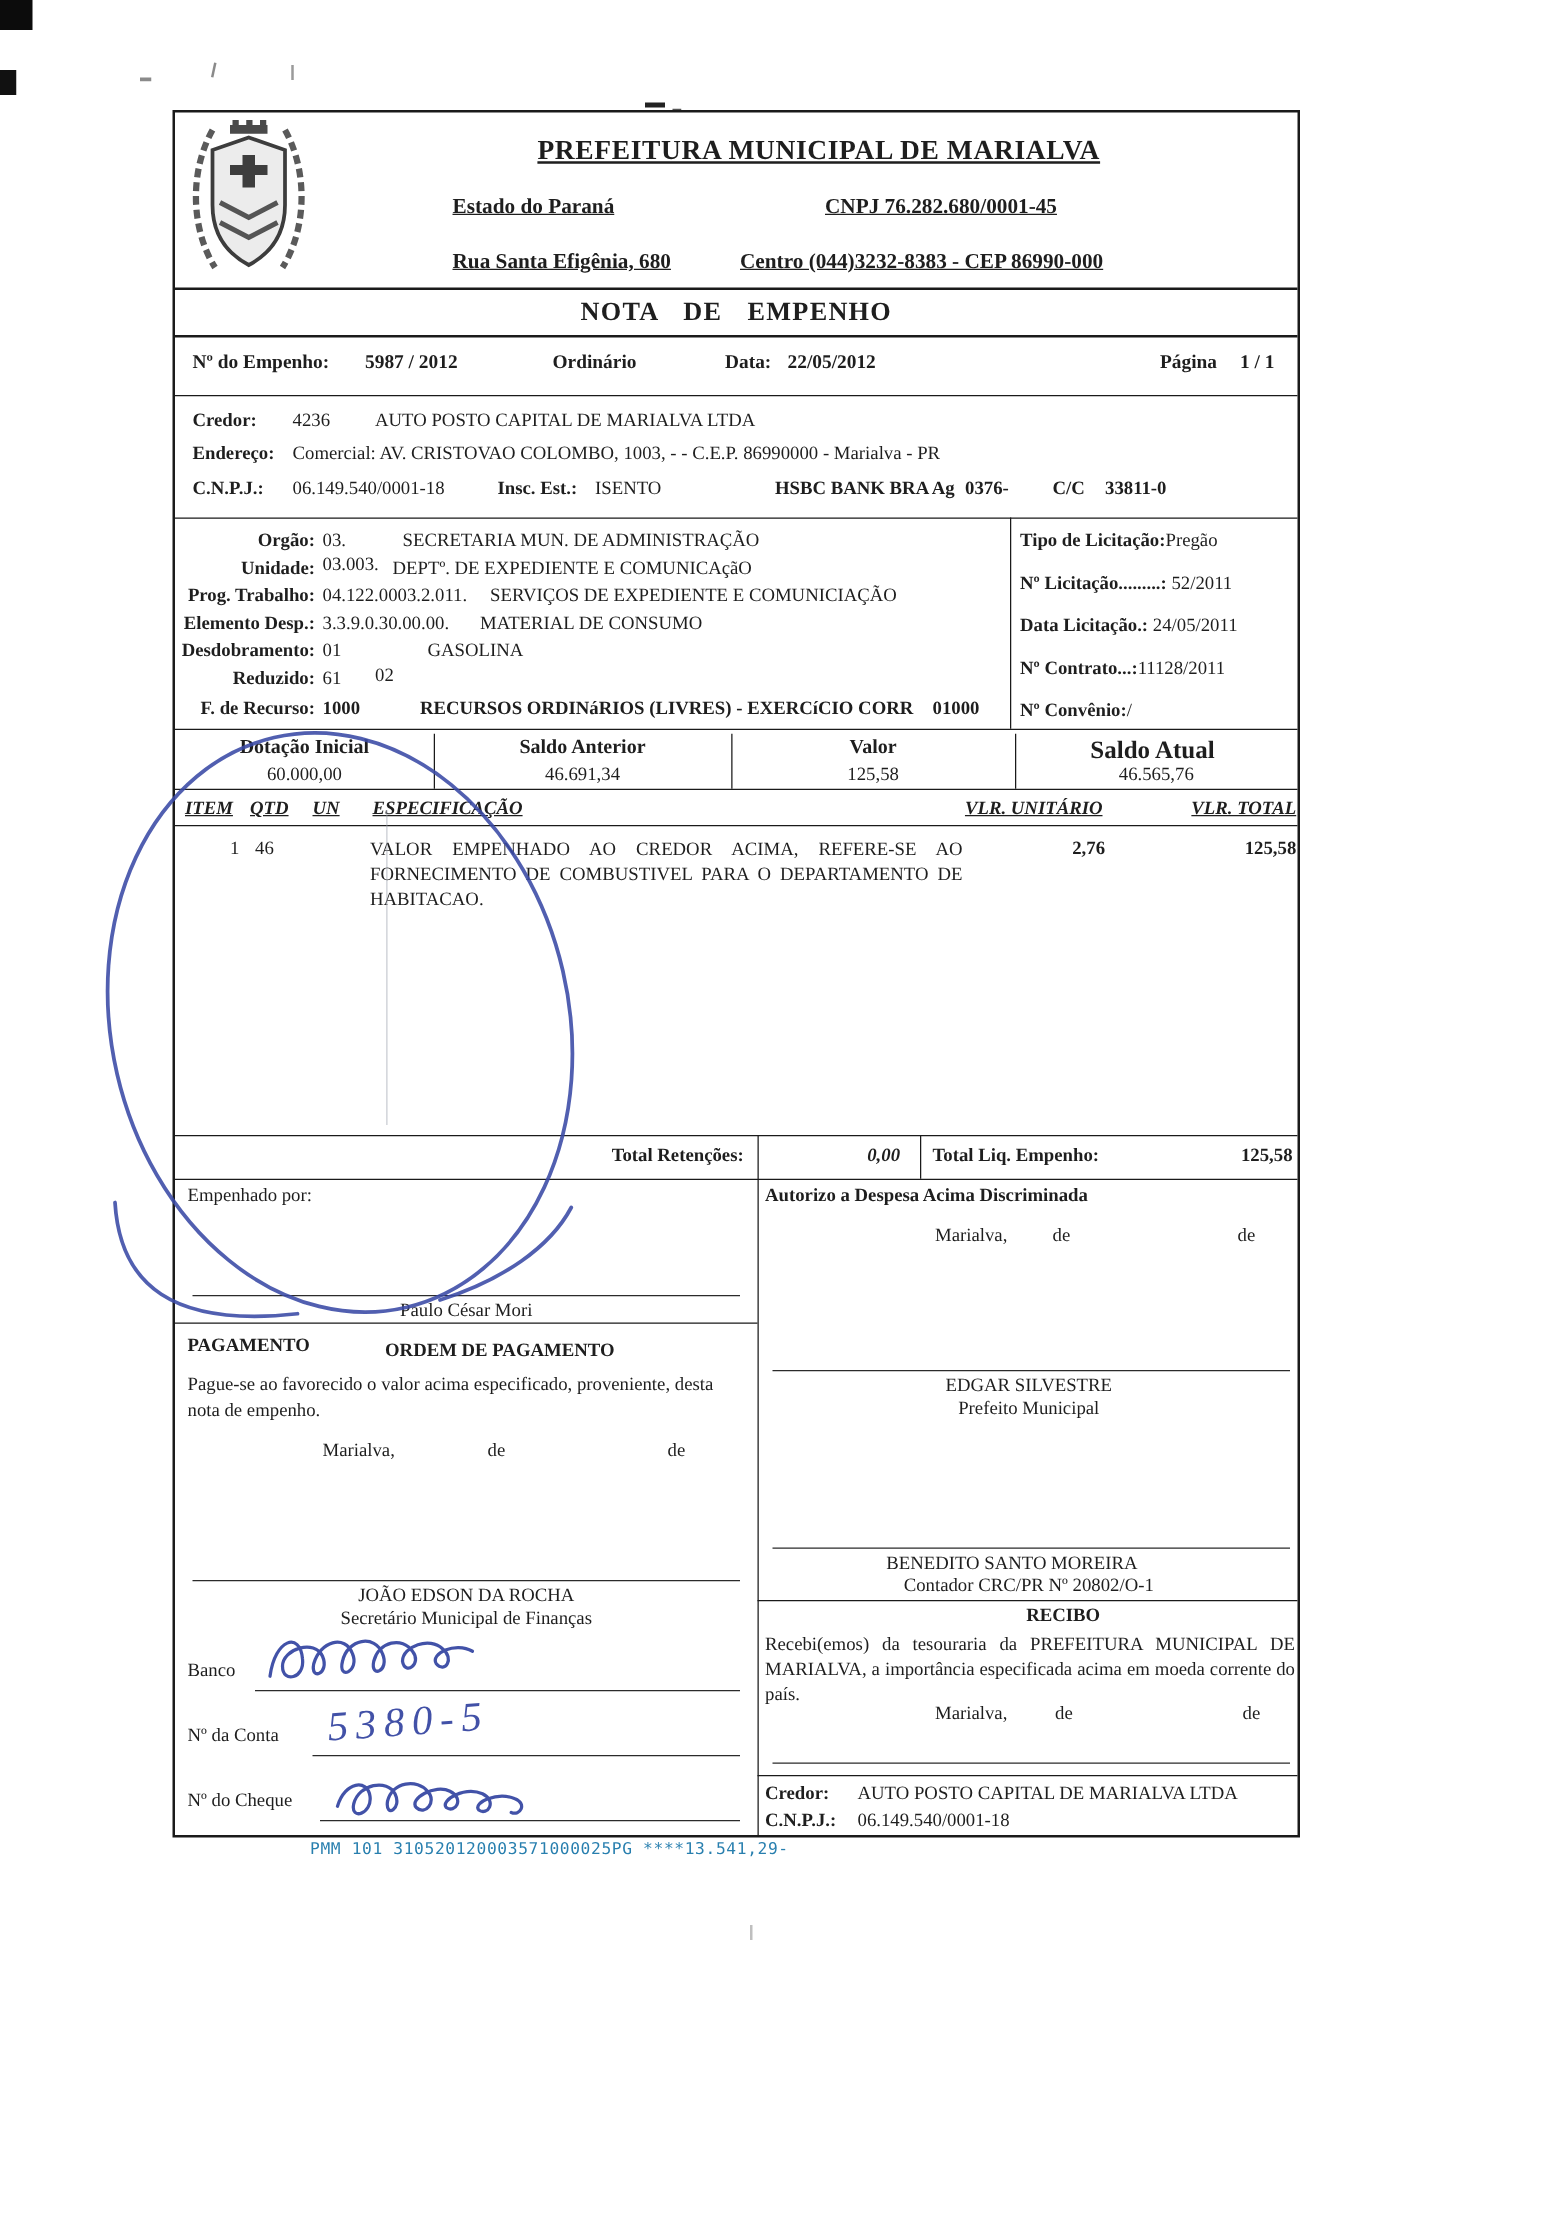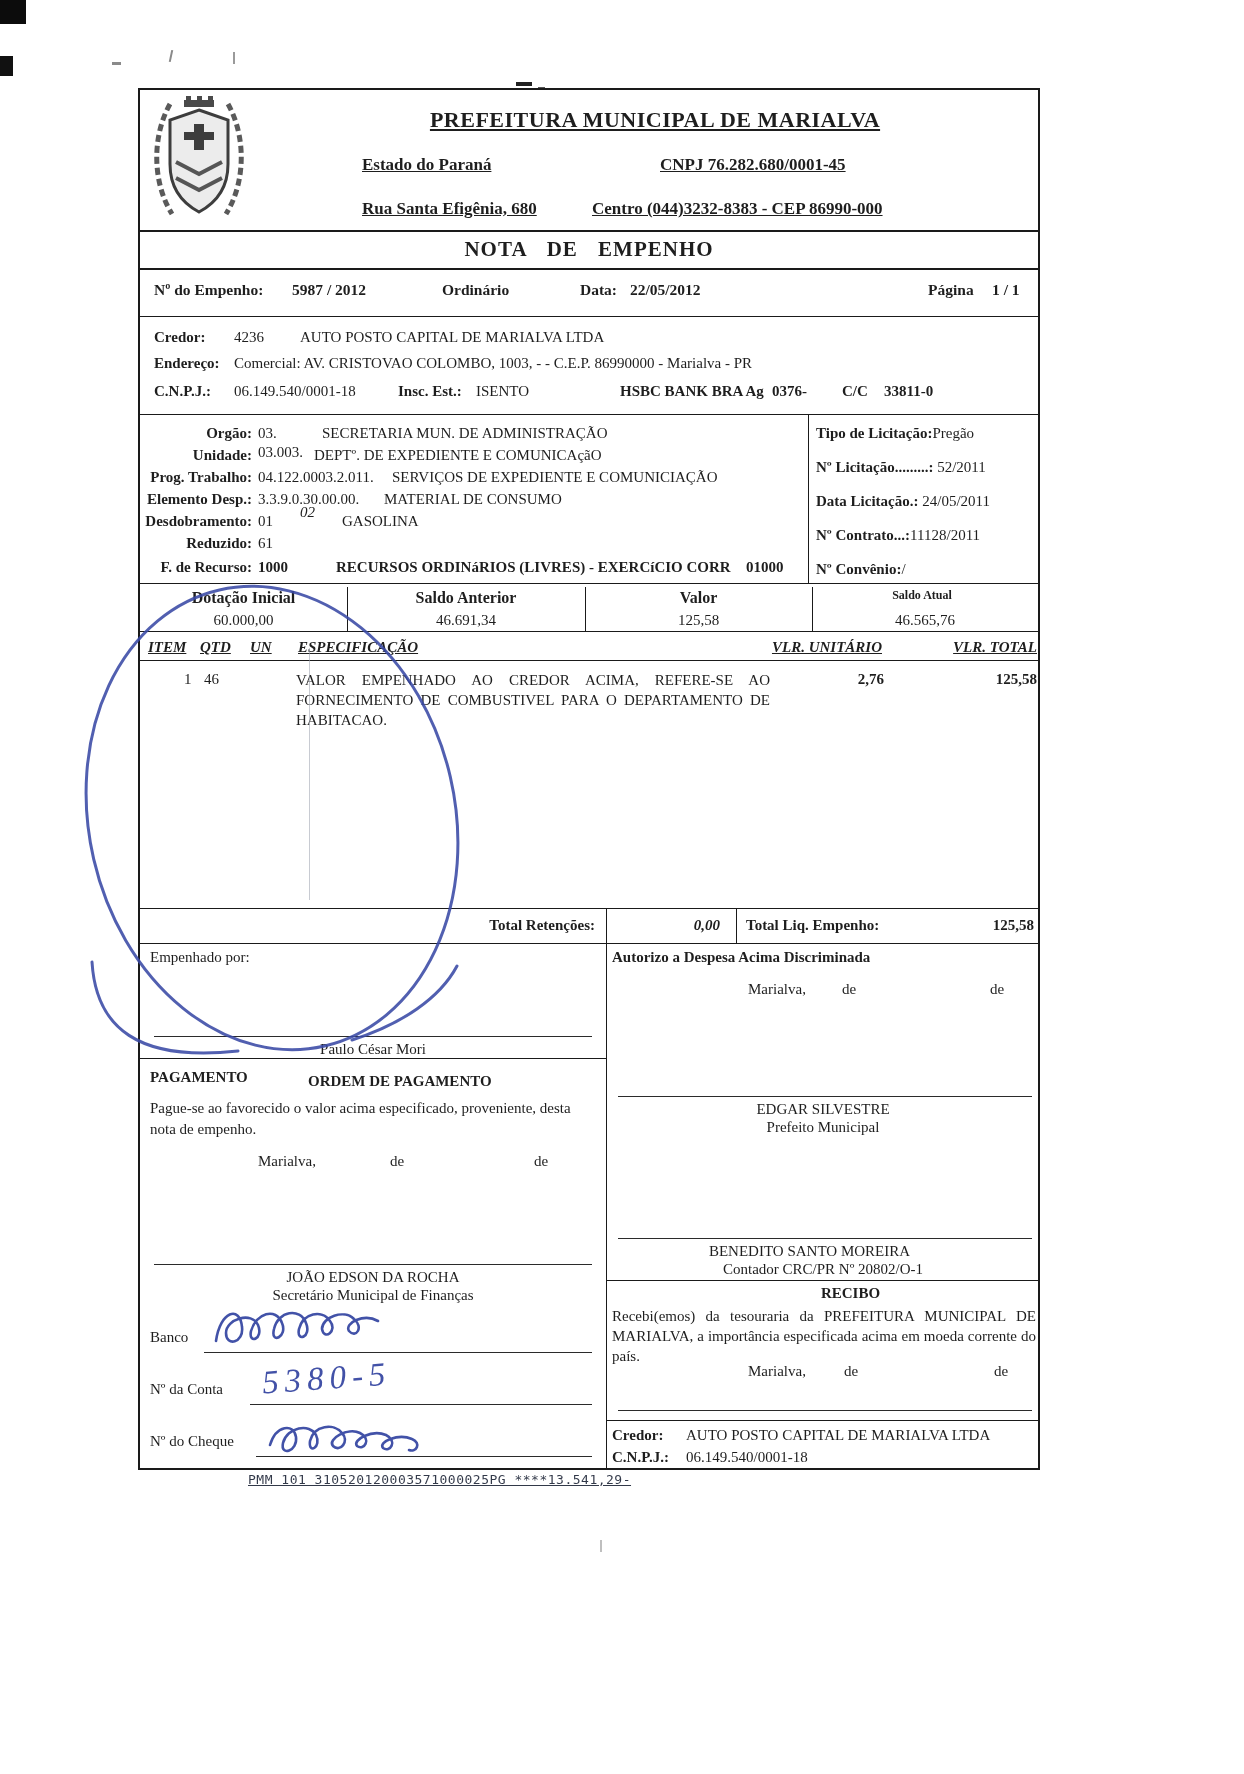--- a/index.html
+++ b/index.html
@@ -13,21 +13,21 @@
   .c { text-align:center; }
   .r { text-align:right; }
   .wrap { white-space:normal; }
   .hl { position:absolute; height:1px; background:#1a1a1a; }
   .hl2 { position:absolute; height:2px; background:#1a1a1a; }
   .vl { position:absolute; width:1px; background:#1a1a1a; }
   .sig { position:absolute; height:1px; background:#2b2b2b; }
   .mark { position:absolute; }
   .pen { position:absolute; left:0; top:0; pointer-events:none; }
   .hand { color:#2e3f9e; font-style:italic; }
-  .footercode { position:absolute; left:248px; top:1472px; font-family:"DejaVu Sans Mono",monospace; font-size:13px; letter-spacing:0.5px; color:#0f172a; opacity:0.85;text-decoration:underline; }
+  .footercode { position:absolute; left:248px; top:1472px; font-family:"DejaVu Sans Mono",monospace; font-size:13px; letter-spacing:0.5px; color:#0369a1; opacity:0.85; }
 </style>
 </head>
 <body>
 
 <div class="mark" style="left:0;top:0;width:26px;height:24px;background:#0c0c0c;"></div>
 <div class="mark" style="left:0;top:56px;width:13px;height:20px;background:#111;"></div>
 <div class="mark" style="left:112px;top:62px;width:9px;height:3px;background:#8a8a8a;"></div>
 <div class="mark" style="left:170px;top:50px;width:2px;height:12px;background:#8a8a8a;transform:rotate(12deg);"></div>
 <div class="mark" style="left:233px;top:52px;width:2px;height:12px;background:#9a9a9a;"></div>
 <div class="mark" style="left:516px;top:82px;width:16px;height:4px;background:#222;"></div>
@@ -95,21 +95,21 @@
   <div class="t b r" style="left:-4px;top:378px;width:116px;">Prog. Trabalho:</div>
   <div class="t" style="left:118px;top:378px;">04.122.0003.2.011.</div>
   <div class="t" style="left:252px;top:378px;">SERVIÇOS DE EXPEDIENTE E COMUNICIAÇÃO</div>
 
   <div class="t b r" style="left:-4px;top:400px;width:116px;">Elemento Desp.:</div>
   <div class="t" style="left:118px;top:400px;">3.3.9.0.30.00.00.</div>
   <div class="t" style="left:244px;top:400px;">MATERIAL DE CONSUMO</div>
 
   <div class="t b r" style="left:-4px;top:422px;width:116px;">Desdobramento:</div>
   <div class="t" style="left:118px;top:422px;">01</div>
-  <div class="t" style="left:160px;top:413px;font-style:italic;">02</div>
+  <div class="t" style="left:160px;top:442px;">02</div>
   <div class="t" style="left:202px;top:422px;">GASOLINA</div>
 
   <div class="t b r" style="left:-4px;top:444px;width:116px;">Reduzido:</div>
   <div class="t" style="left:118px;top:444px;">61</div>
 
   <div class="t b r" style="left:-4px;top:468px;width:116px;">F. de Recurso:</div>
   <div class="t b" style="left:118px;top:468px;">1000</div>
   <div class="t b" style="left:196px;top:468px;">RECURSOS ORDINáRIOS (LIVRES) - EXERCíCIO CORR</div>
   <div class="t b" style="left:606px;top:468px;">01000</div>
 
@@ -122,21 +122,21 @@
   <div class="t" style="left:676px;top:470px;"><span class="b">Nº Convênio:</span><span>/</span></div>
 
   <div class="hl" style="left:0;top:493px;width:898px;"></div>
 
   <div class="t b c" style="left:0;top:498px;width:207px;font-size:16px;">Dotação Inicial</div>
   <div class="t c" style="left:0;top:521px;width:207px;">60.000,00</div>
   <div class="t b c" style="left:207px;top:498px;width:238px;font-size:16px;">Saldo Anterior</div>
   <div class="t c" style="left:207px;top:521px;width:238px;">46.691,34</div>
   <div class="t b c" style="left:445px;top:498px;width:227px;font-size:16px;">Valor</div>
   <div class="t c" style="left:445px;top:521px;width:227px;">125,58</div>
-  <div class="t b c" style="left:672px;top:498px;width:220px;font-size:12px;">Saldo Atual</div>
+  <div class="t b c" style="left:672px;top:498px;width:220px;font-size:20px;">Saldo Atual</div>
   <div class="t c" style="left:672px;top:521px;width:226px;">46.565,76</div>
   <div class="vl" style="left:207px;top:497px;height:44px;"></div>
   <div class="vl" style="left:445px;top:497px;height:44px;"></div>
   <div class="vl" style="left:672px;top:497px;height:44px;"></div>
   <div class="hl" style="left:0;top:541px;width:898px;"></div>
 
   <div class="t b i u" style="left:8px;top:548px;">ITEM</div>
   <div class="t b i u" style="left:60px;top:548px;">QTD</div>
   <div class="t b i u" style="left:110px;top:548px;">UN</div>
   <div class="t b i u" style="left:158px;top:548px;">ESPECIFICAÇÃO</div>

